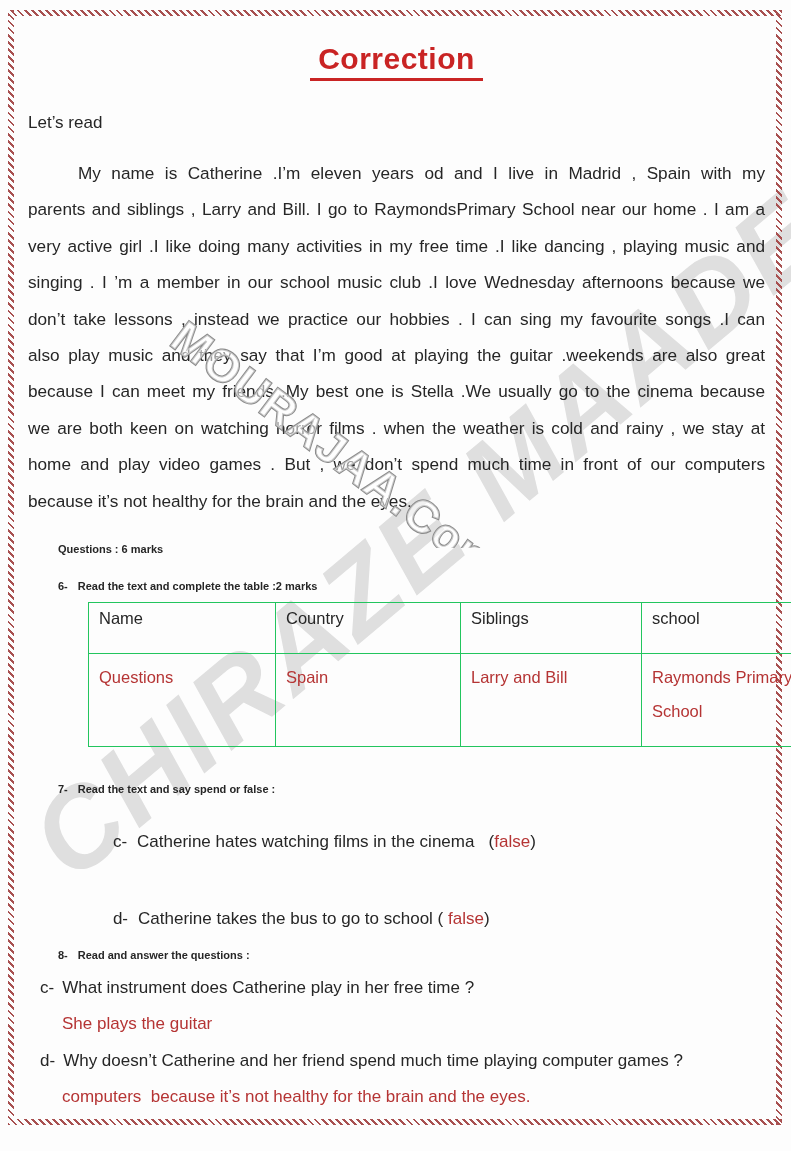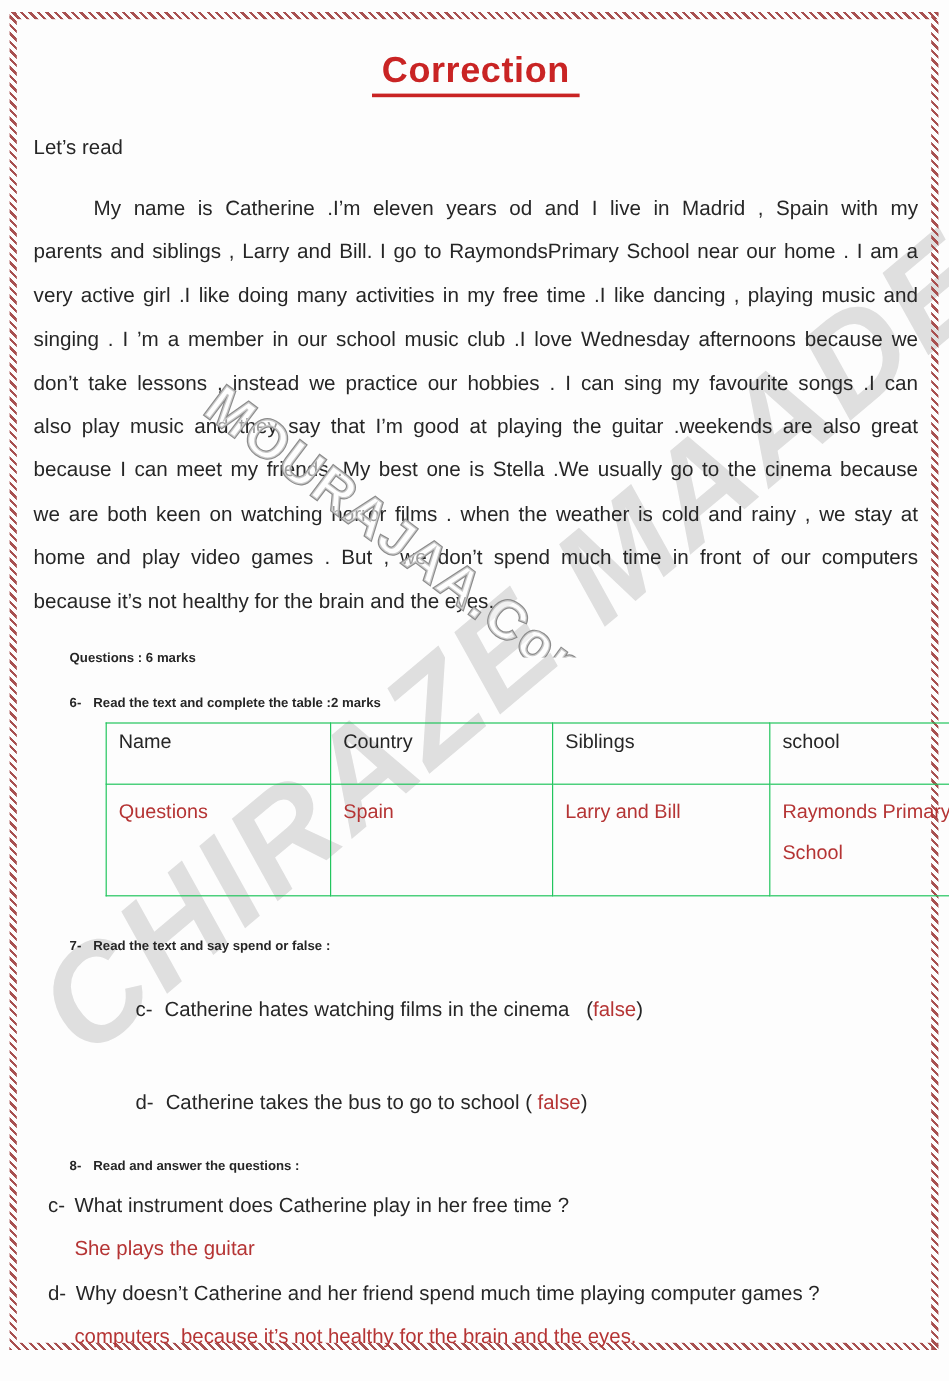--- a/index.html
+++ b/index.html
@@ -57,21 +57,21 @@
   table.comp td {
     border:1px solid #22c55e; vertical-align:top;
     padding:6px 4px 4px 10px; font-size:16.5px;
   }
   tr.hdr td { height:40px; color:#262626; }
   tr.ans td { height:82px; color:#b53434; line-height:34px; }
 
   .q7 { margin-top:36px; }
   .tf-item { margin-top:17px; margin-left:66px; font-size:17px; white-space:pre-wrap; }
   .red { color:#b53434; }
-  .q8 { margin-top:17px; }
+  .q8 { }
   .qa-item { margin-top:17px; margin-left:12px; font-size:17px; }
   .qa-item .num-label { margin-right:8px; }
   .qa-answer { margin-top:16px; margin-left:34px; font-size:17px; color:#b53434; white-space:pre-wrap; }
 </style>
 </head>
 <body>
 
 <div class="b-strip b-top"></div>
 <div class="b-strip b-bottom"></div>
 <div class="b-strip b-left"></div>

